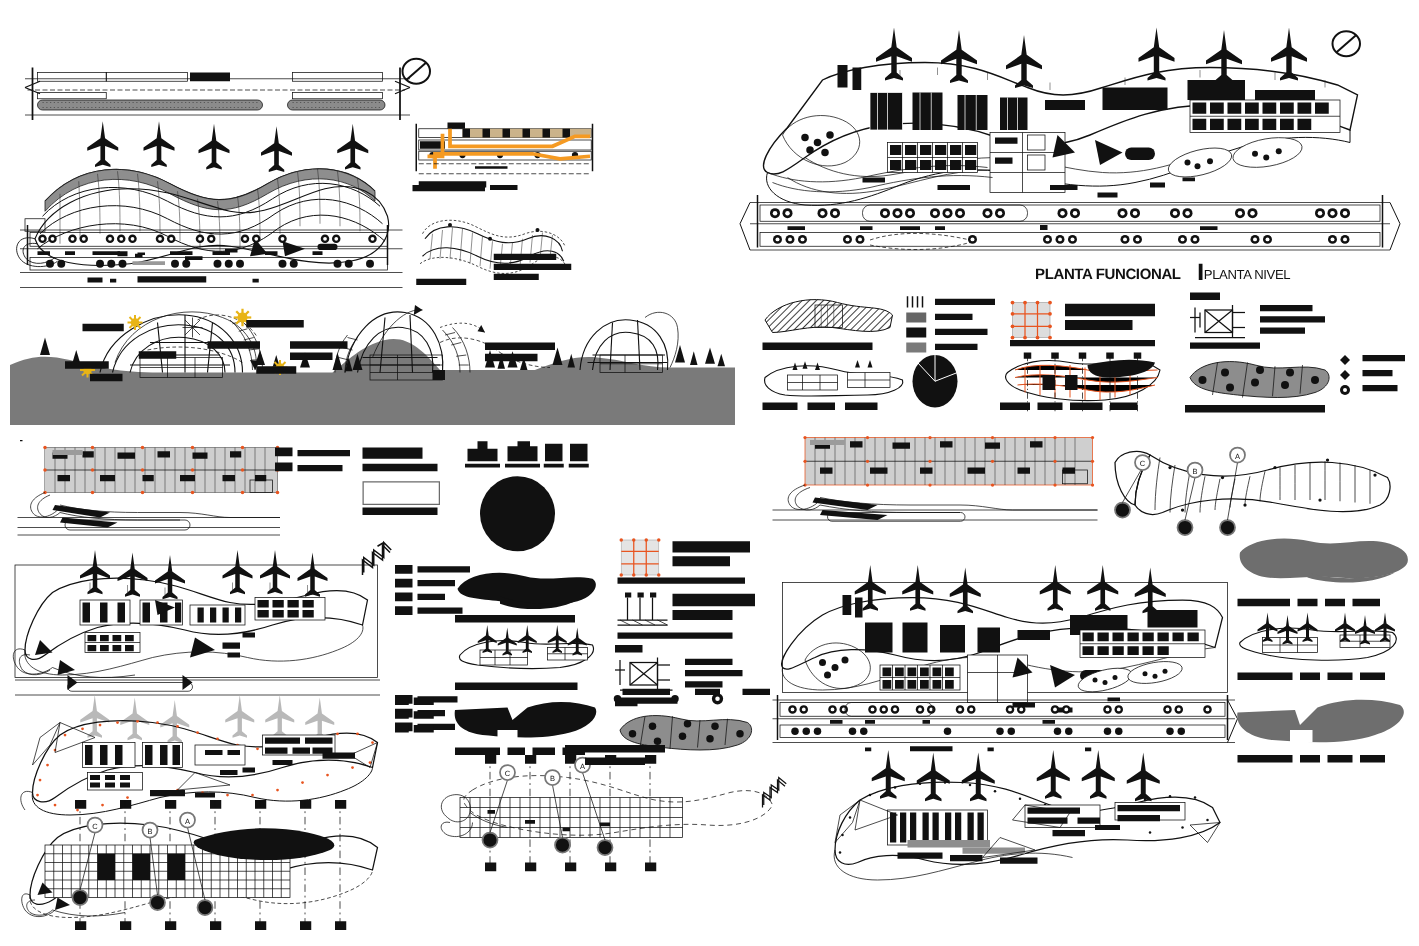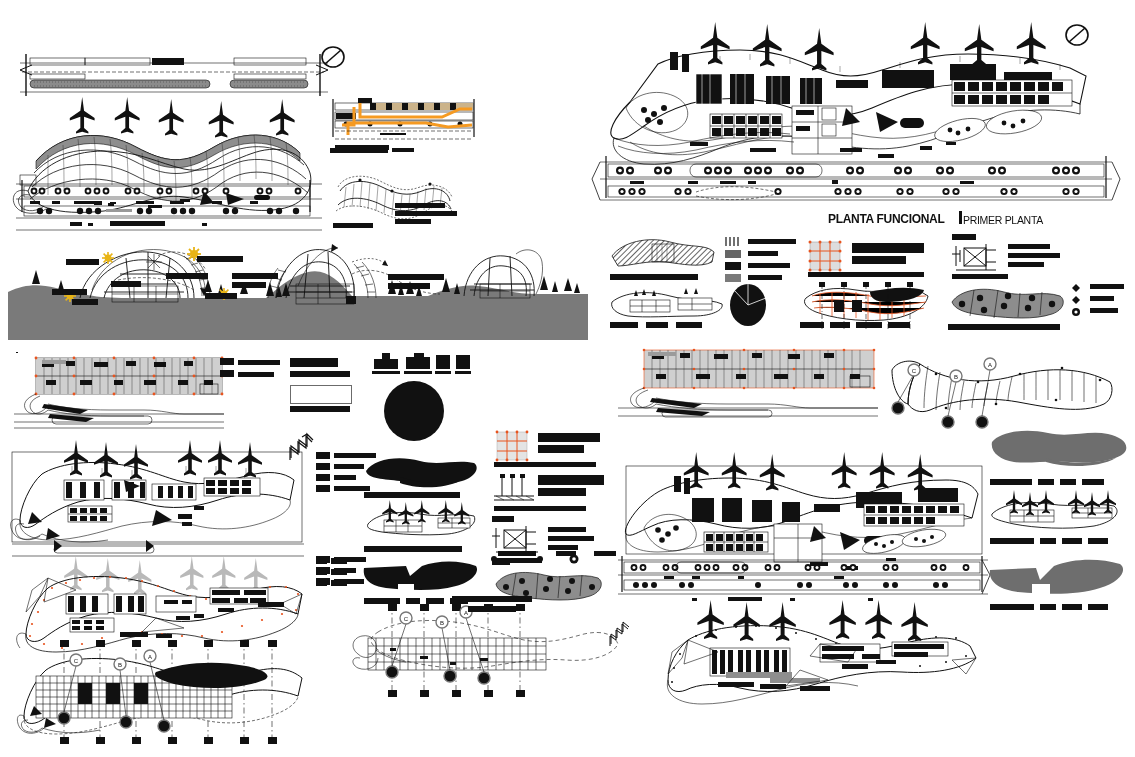--- a/index.html
+++ b/index.html
@@ -731,21 +731,21 @@
   </div>
   <div class="blk" style="left:1062px;top:20px;">
     <svg width="30" height="30" viewBox="0 0 30 30">
       <ellipse class="ink" cx="15" cy="15" rx="11" ry="10" stroke-width="1.6"></ellipse>
       <line class="ink" x1="7" y1="22" x2="23" y2="8" stroke-width="1.6"></line>
     </svg>
   </div>
 
   <div class="ttl" style="left:828px;top:212px;font-size:12px;">PLANTA FUNCIONAL</div>
   <div class="bar" style="left:959px;top:211px;width:3px;height:13px;"></div>
-  <div class="ttl" style="left:963px;top:214px;font-size:10.5px;font-weight:normal;">PRIMER PLANTA</div>
+  <div class="ttl" style="left:963px;top:214px;font-size:10.5px;font-weight:normal;">PLANTA NIVEL</div>
 
   <div class="blk" style="left:608px;top:234px;">
     <svg width="110" height="38" viewBox="0 0 110 38">
       <defs>
           <pattern id="hx" width="4" height="4" patternUnits="userSpaceOnUse" patternTransform="rotate(45)">
         <line x1="0" y1="0" x2="0" y2="4" stroke="#111" stroke-width="1.3"></line>
           </pattern>
         </defs>
       <path d="M4 22 C14 8 40 2 62 8 C84 14 98 10 106 18 L104 28 C92 34 74 30 58 28
                C40 26 22 32 10 32 Z" fill="url(#hx)" stroke="#111" stroke-width=".8"></path>

